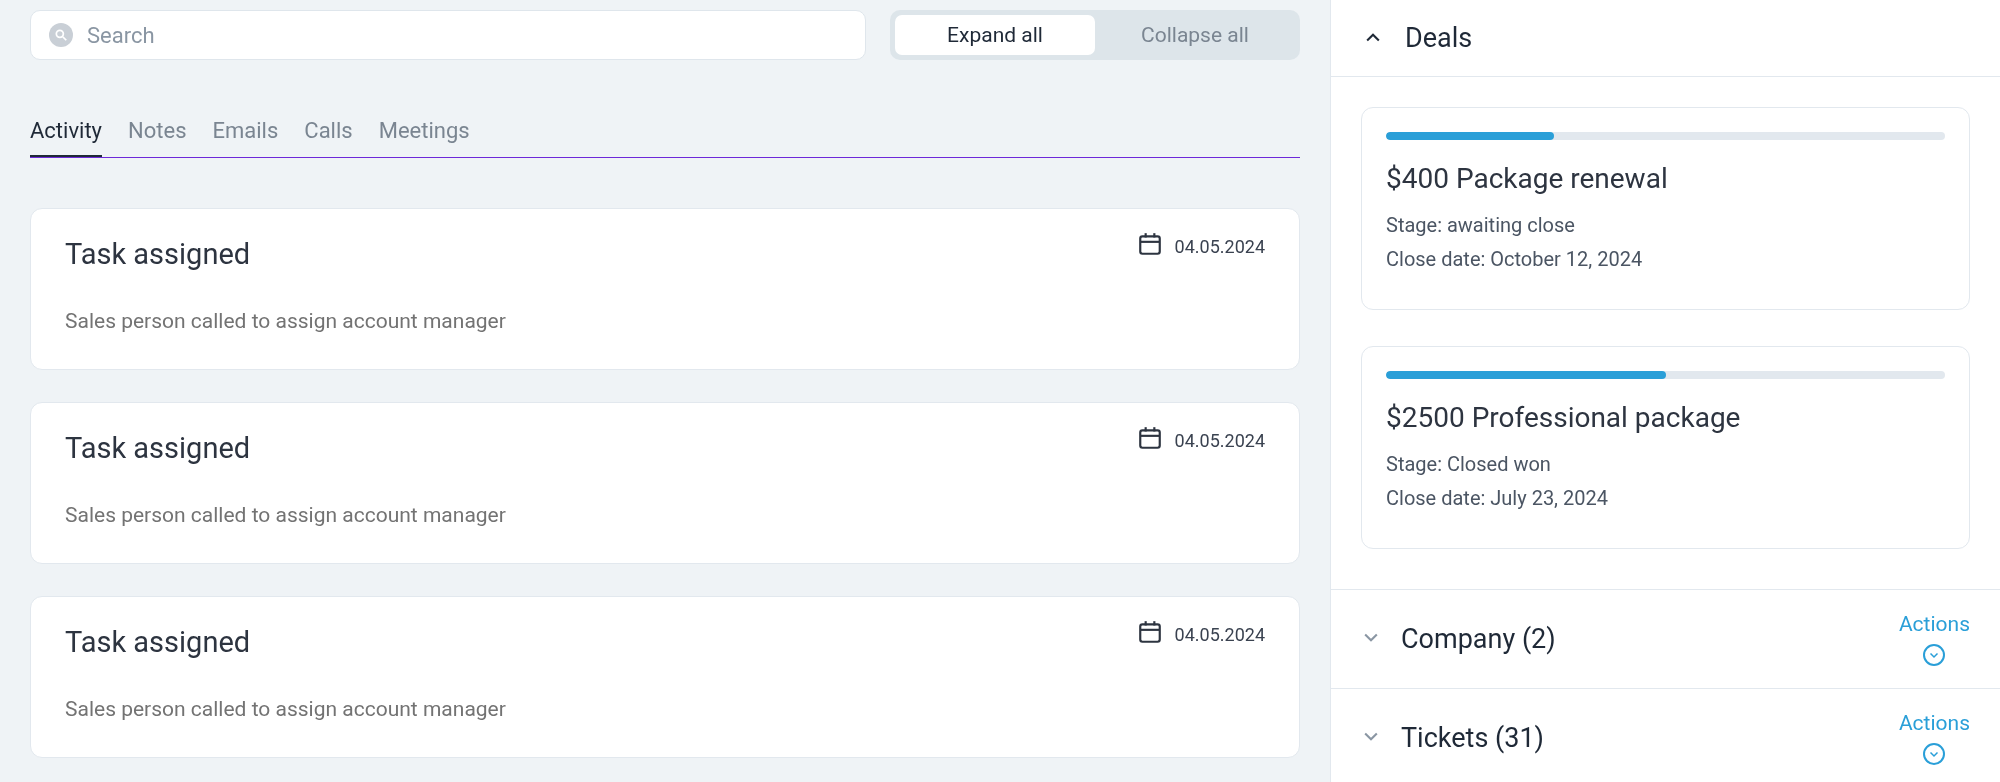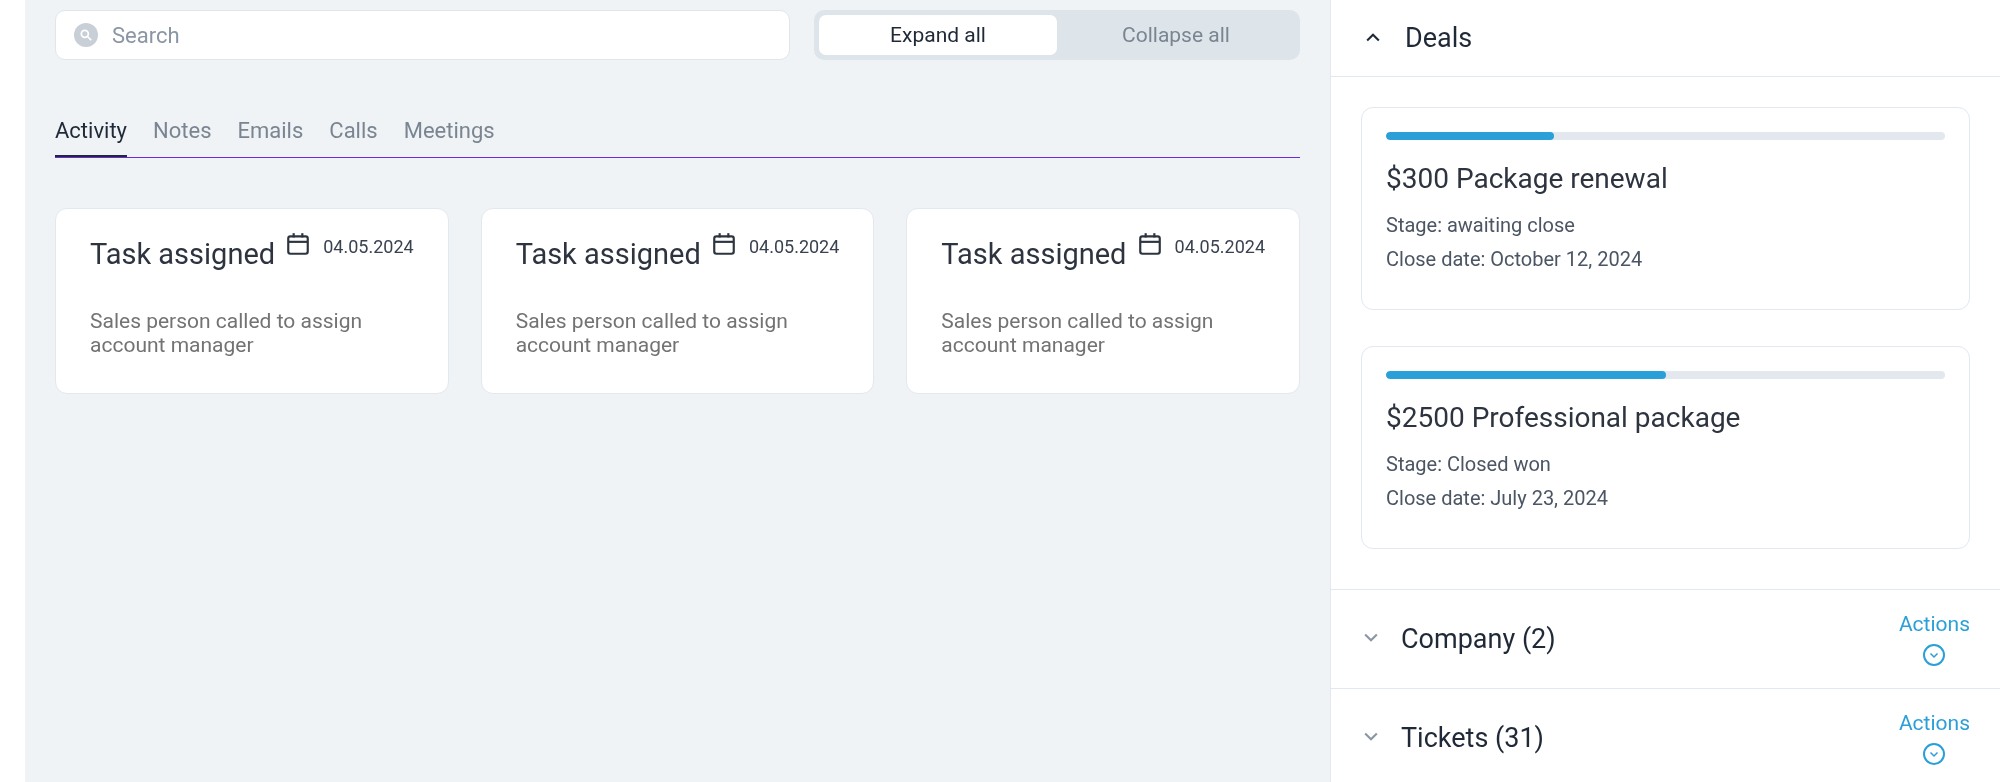--- a/index.html
+++ b/index.html
@@ -13,21 +13,20 @@
       background: #fff;
       width: 2000px;
       height: 782px;
       overflow: hidden;
     }
     .main-panel {
       flex: 1;
       background: #eff3f6;
       padding: 10px 30px 0 30px;
       overflow: hidden;
-      margin-left: 25px;
     }
     .top-row {
       display: flex;
       gap: 24px;
       align-items: center;
     }
     .search-container {
       flex: 1;
       background: #fff;
       border: 1px solid #dfe6ec;
@@ -62,21 +61,21 @@
     }
     .search-input::placeholder {
       color: #8a96a3;
     }
     .toggle-group {
       display: flex;
       background: #dde5ea;
       border-radius: 10px;
       padding: 5px;
       height: 50px;
-      width: 486px;
+      width: 410px;
     }
     .toggle-btn {
       flex: 1;
       border: none;
       background: transparent;
       font-size: 21px;
       color: #4b5563;
       border-radius: 7px;
       cursor: pointer;
     }
@@ -101,21 +100,21 @@
       cursor: pointer;
       border-bottom: 2px solid transparent;
     }
     .tab.active {
       color: #1f2937;
       border-bottom: 2px solid #1f2937;
     }
     .activity-list {
       margin-top: 50px;
       display: flex;
-      flex-direction: row;
+      flex-direction: column;
       gap: 32px;
     }
     .activity-card {
       background: #fff;
       border: 1px solid #e2e8ee;
       border-radius: 12px;
       padding: 28px 34px 36px 34px;
       position: relative;
     }
     .activity-header {
@@ -333,21 +332,21 @@
       </svg>
     </span>
     <div class="section-title">Deals</div>
   </div>
 
   <div class="deals-body">
     <div class="deal-card">
       <div class="progress">
         <div class="progress-fill" style="width:30%"></div>
       </div>
-      <div class="deal-title">$300 Package renewal</div>
+      <div class="deal-title">$400 Package renewal</div>
       <div class="deal-meta">Stage: awaiting close</div>
       <div class="deal-meta">Close date: October 12, 2024</div>
     </div>
 
     <div class="deal-card">
       <div class="progress">
         <div class="progress-fill" style="width:50%"></div>
       </div>
       <div class="deal-title">$2500 Professional package</div>
       <div class="deal-meta">Stage: Closed won</div>

